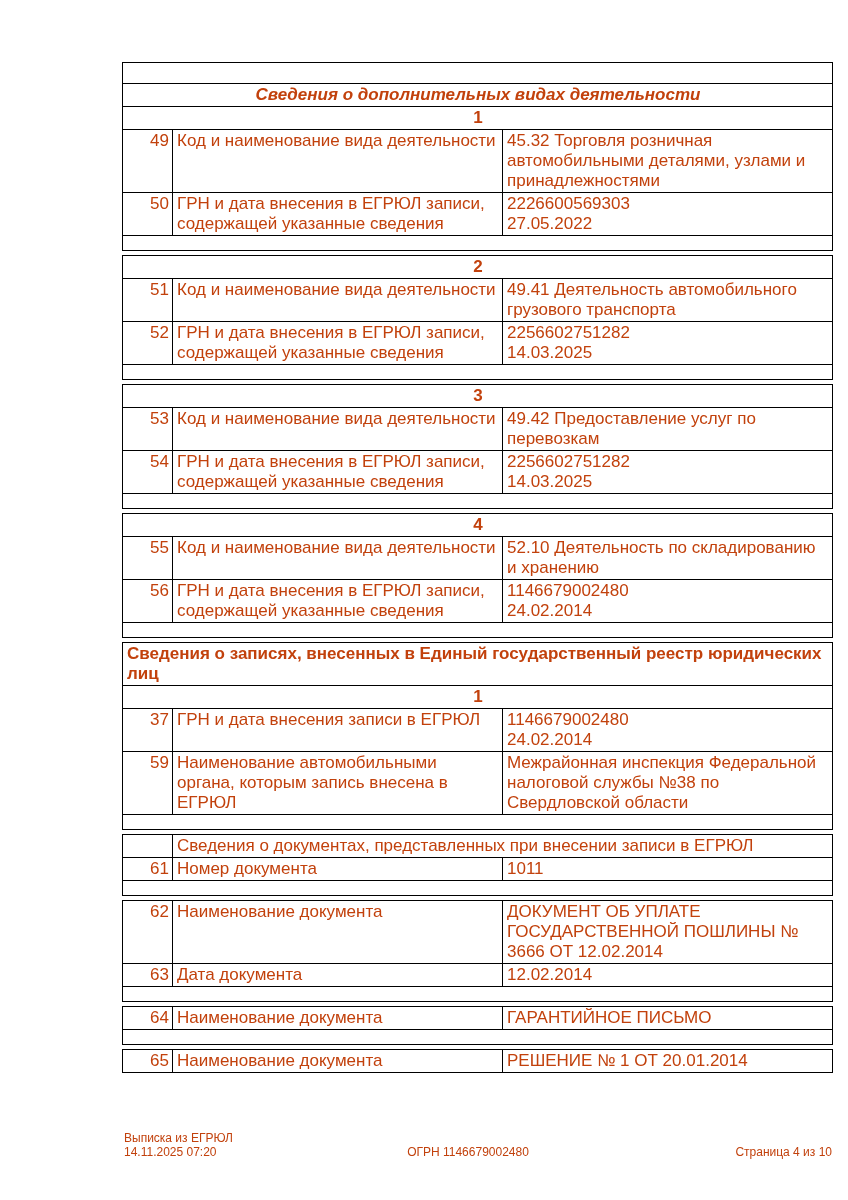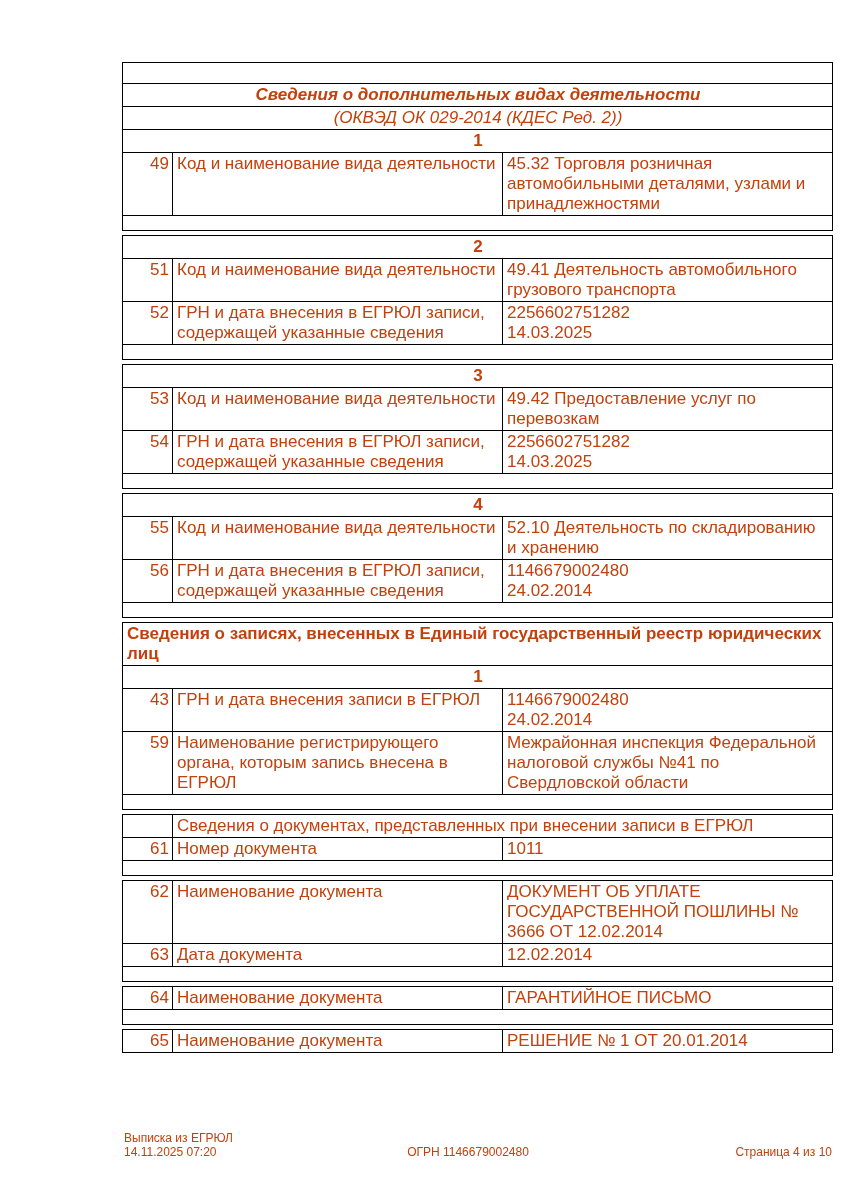--- a/index.html
+++ b/index.html
@@ -66,29 +66,32 @@
           <col style="width:330px">
         </colgroup>
       <tbody>
           <tr>
             <td class="empty-tall" colspan="3"></td>
           </tr>
       <tr>
         <td class="hdr-bi" colspan="3">Сведения о дополнительных видах деятельности</td>
       </tr>
       <tr>
-        <td class="hdr-i" colspan="3">(ОКВЭД ОК 029-2014 (КДЕС Ред. 2))</td>
-      </tr>
-      <tr>
         <td class="blk-num" colspan="3">1</td>
       </tr>
       <tr>
         <td class="c-num">49</td>
         <td class="c-label">Код и наименование вида деятельности</td>
         <td class="c-val">45.32 Торговля розничная автомобильными деталями, узлами и принадлежностями</td>
+      </tr>
+      <tr>
+        <td class="c-num">50</td>
+        <td class="c-label">ГРН и дата внесения в ЕГРЮЛ записи, содержащей указанные сведения</td>
+        <td class="c-val">2226600569303
+27.05.2022</td>
       </tr>
       <tr>
             <td class="empty-short" colspan="3"></td>
           </tr>
     </tbody>
       </table>
 
     <table class="blk">
       <colgroup>
           <col style="width:50px">
@@ -177,29 +180,29 @@
           <col style="width:330px">
         </colgroup>
       <tbody>
           <tr>
         <td class="hdr-b" colspan="3">Сведения о записях, внесенных в Единый государственный реестр юридических лиц</td>
       </tr>
       <tr>
         <td class="blk-num" colspan="3">1</td>
       </tr>
       <tr>
-        <td class="c-num">43</td>
+        <td class="c-num">37</td>
         <td class="c-label">ГРН и дата внесения записи в ЕГРЮЛ</td>
         <td class="c-val">1146679002480
 24.02.2014</td>
       </tr>
       <tr>
         <td class="c-num">59</td>
-        <td class="c-label">Наименование регистрирующего органа, которым запись внесена в ЕГРЮЛ</td>
-        <td class="c-val">Межрайонная инспекция Федеральной налоговой службы №41 по Свердловской области</td>
+        <td class="c-label">Наименование автомобильными органа, которым запись внесена в ЕГРЮЛ</td>
+        <td class="c-val">Межрайонная инспекция Федеральной налоговой службы №38 по Свердловской области</td>
       </tr>
       <tr>
             <td class="empty-short" colspan="3"></td>
           </tr>
     </tbody>
       </table>
 
     <table class="blk">
       <colgroup>
           <col style="width:50px">

